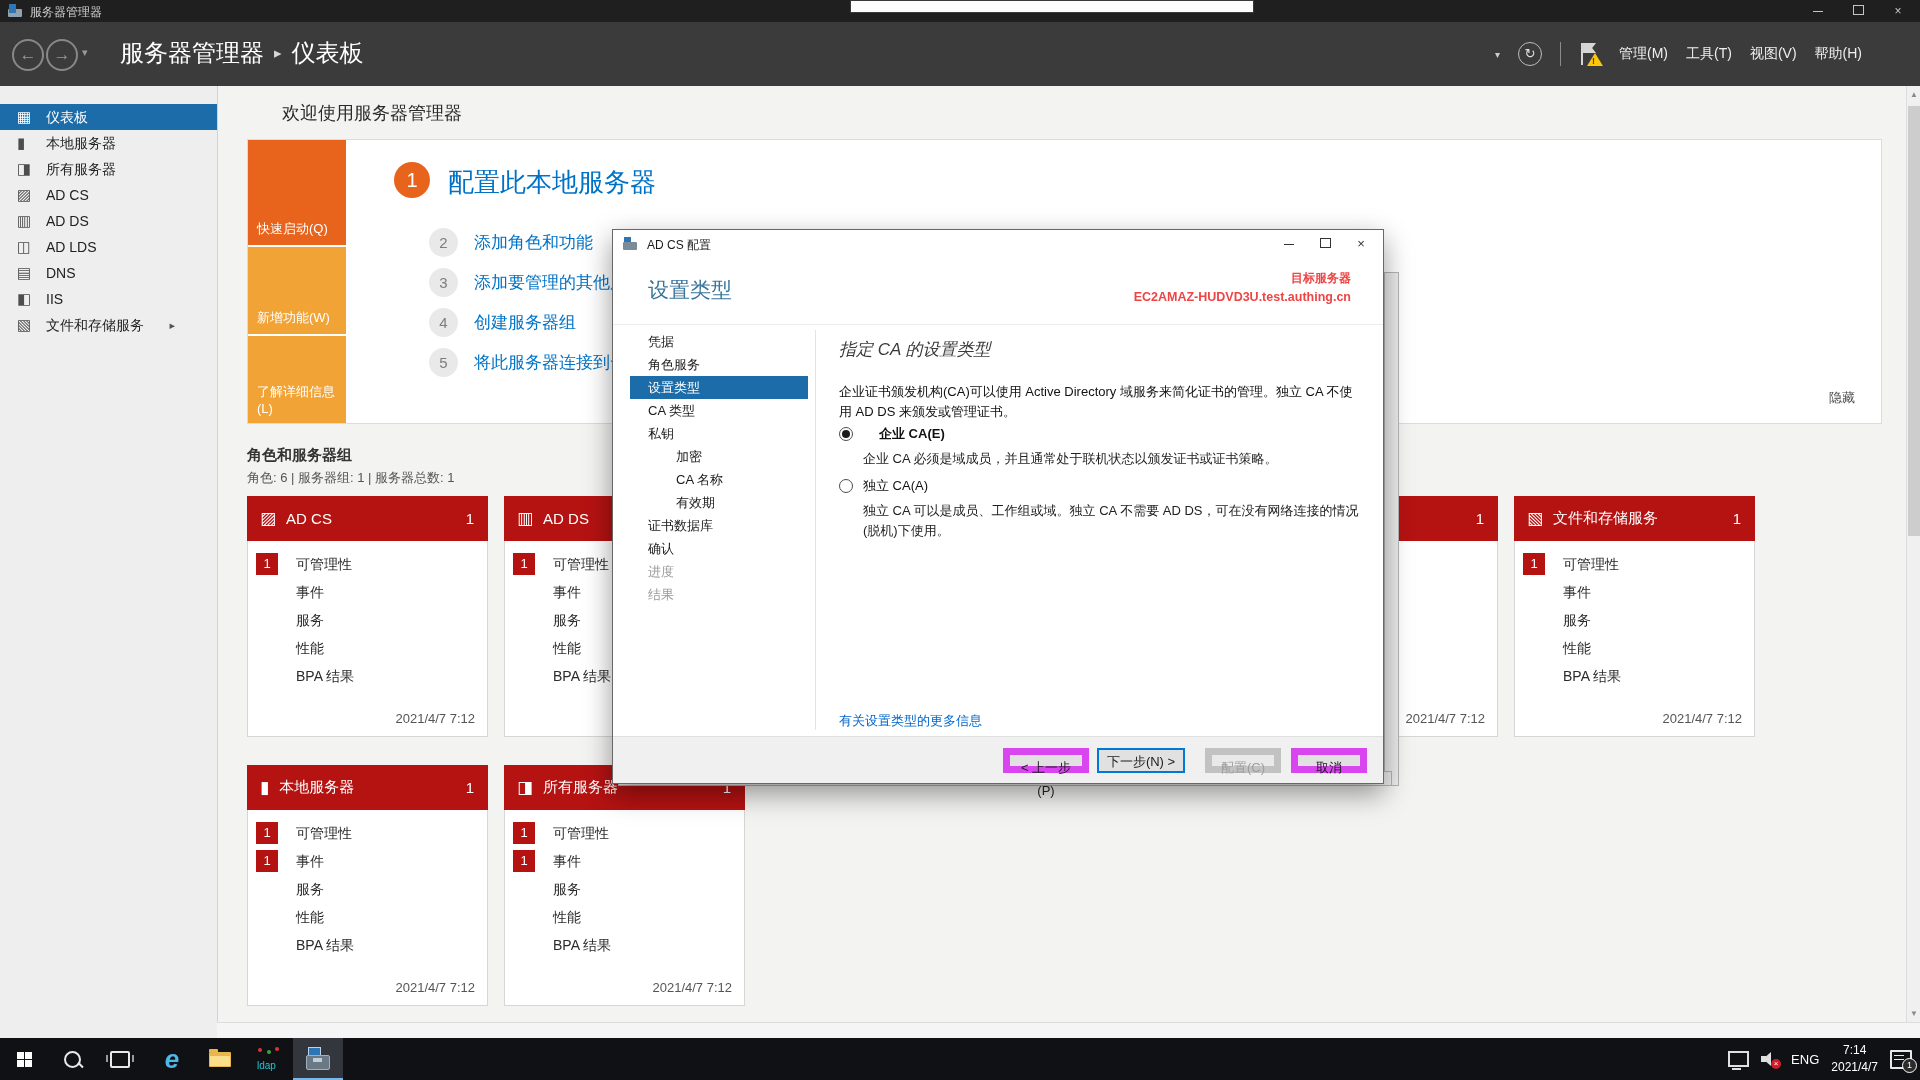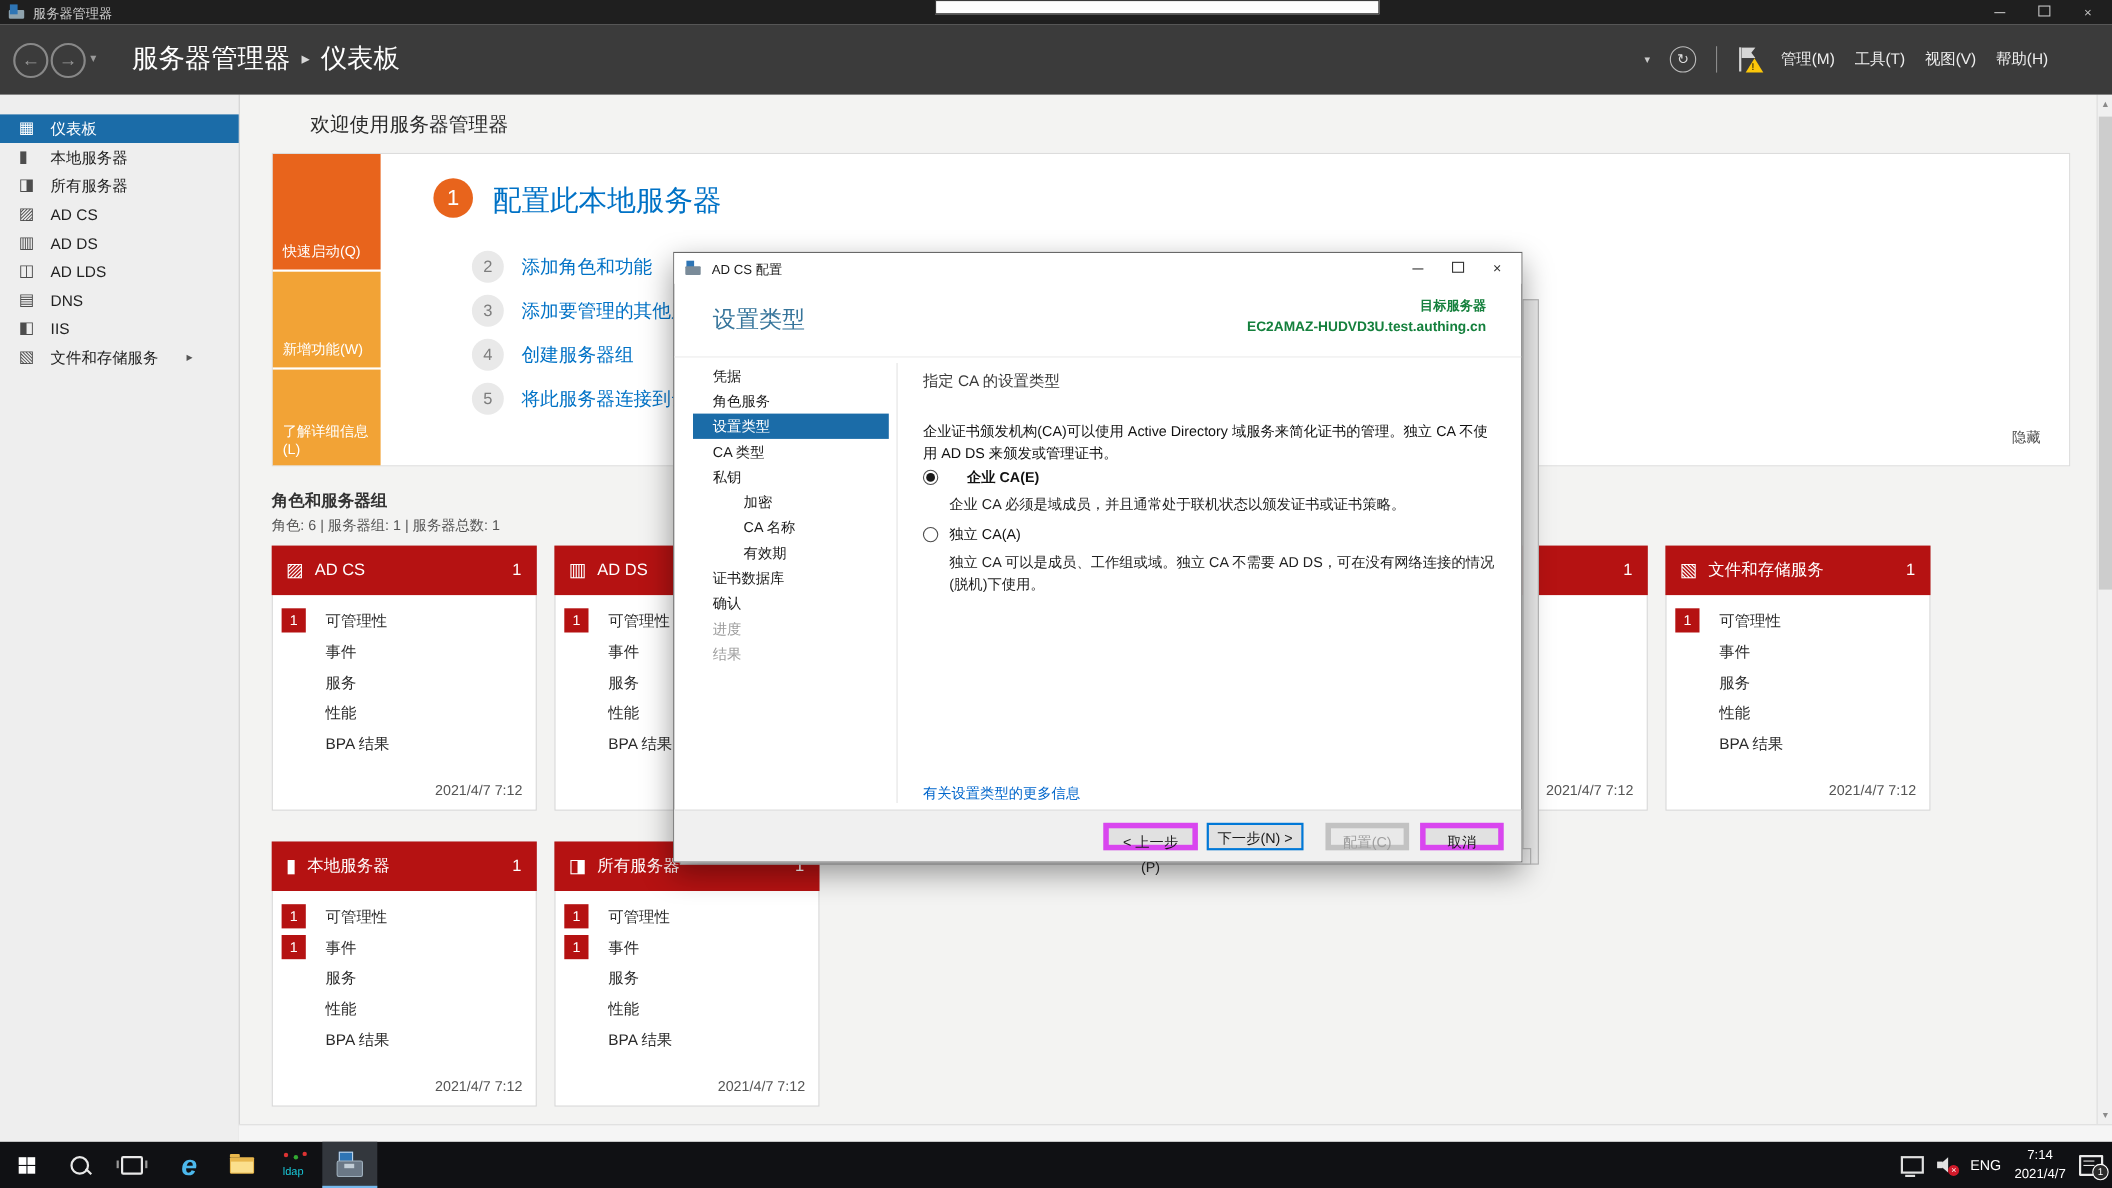--- a/index.html
+++ b/index.html
@@ -91,42 +91,42 @@
   .bstrip.r{left:1384px;top:272px;width:13px;height:512px;}
   .bstrip.b{left:618px;top:771px;width:772px;height:13px;}
   .dialog{left:612px;top:218px;width:770px;height:553px;background:#fff;border:1px solid #686868;
     box-shadow:0 10px 26px rgba(0,0,0,.4);z-index:40;margin-top:11px;}
   .dlg-titlebar{position:absolute;left:0;top:0;width:100%;height:28px;background:#fff;}
   .dlg-ico{position:absolute;left:10px;top:7px;width:15px;height:14px;}
   .dlg-title{position:absolute;left:34px;top:7px;font-size:12px;color:#1a1a1a;}
   .dlg-ctl{position:absolute;top:0;width:36px;height:28px;text-align:center;line-height:28px;color:#333;font-size:13px;}
   .dlg-ctl.min{right:76px;} .dlg-ctl.max{right:40px;} .dlg-ctl.cls{right:4px;}
   .dlg-pagetitle{position:absolute;left:35px;top:46px;font-size:21px;color:#37759b;}
-  .dlg-target{position:absolute;right:32px;top:40px;text-align:right;color:#15803d;}
+  .dlg-target{position:absolute;right:32px;top:40px;text-align:right;color:#ef4444;}
   .dlg-target .tl{font-size:12px;font-weight:bold;}
   .dlg-target .ts{font-size:12.5px;font-weight:bold;margin-top:3px;}
   .dlg-hdiv{position:absolute;left:0;top:94px;width:100%;height:1px;background:#ececec;}
   .dlg-nav{position:absolute;left:0;top:100px;width:202px;}
   .dnav{position:relative;height:23px;line-height:23px;font-size:13px;color:#1a1a1a;padding-left:35px;}
   .dnav.ind{padding-left:63px;}
   .dnav.dis{color:#9b9b9b;}
   .dnav.sel{background:#1b6ca8;color:#fff;margin-left:17px;padding-left:18px;width:160px;}
   .dlg-vdiv{position:absolute;left:202px;top:100px;width:1px;height:400px;background:#e3e3e3;}
   .dlg-content{position:absolute;left:226px;top:0;width:522px;}
-  .dlg-h{position:absolute;left:0;top:108px;font-size:14px;color:#3a3a3a;width:522px;}
+  .dlg-h{position:absolute;left:0;top:108px;font-size:17px;color:#3a3a3a;width:522px;font-style:italic;}
   .dlg-intro{position:absolute;left:0;top:152px;font-size:13px;color:#111;line-height:1.55;width:522px;}
   .radio{position:absolute;width:14px;height:14px;border:1px solid #4d4d4d;border-radius:50%;background:#fff;box-sizing:border-box;}
   .radio.on::after{content:"";position:absolute;left:2px;top:2px;width:8px;height:8px;border-radius:50%;background:#1a1a1a;}
   .optlbl{position:absolute;font-size:13px;color:#111;}
   .optdesc{position:absolute;left:24px;font-size:13px;color:#222;line-height:1.5;width:498px;}
   .o1r{left:0;top:197px;} .o1l{left:40px;top:195px;font-weight:bold;} .o1d{top:219px;}
   .o2r{left:0;top:249px;} .o2l{left:24px;top:247px;} .o2d{top:271px;}
   .dlg-link{position:absolute;left:0;top:482px;font-size:13px;color:#0066cc;}
   .dlg-footer{position:absolute;left:0;top:506px;width:100%;height:46px;background:#f0f0f0;border-top:1px solid #dfdfdf;}
-  .btn{position:absolute;top:11px;height:25px;background:#e1e1e1;border:5px solid #d946ef;
+  .btn{position:absolute;top:11px;height:25px;background:#e1e1e1;border:7px solid #d946ef;
     font-size:13px;color:#1a1a1a;text-align:center;line-height:23px;box-sizing:border-box;font-family:inherit;}
   .btn.prev{left:390px;width:86px;}
   .btn.next{left:484px;width:88px;border:2px solid #0078d7;line-height:21px;}
   .btn.conf{left:592px;width:76px;color:#9e9e9e;background:#e9e9e9;border-color:#c2c2c2;}
   .btn.cancel{left:678px;width:76px;}
 
   
   .vscroll{left:1906px;top:86px;width:14px;height:936px;background:#f0f0f0;border-left:1px solid #ddd;z-index:6;}
   .vthumb{position:absolute;left:1px;top:20px;width:12px;height:430px;background:#cdcdcd;}
   .sarrow{position:absolute;left:0;width:14px;text-align:center;font-size:8px;color:#8a8a8a;}

